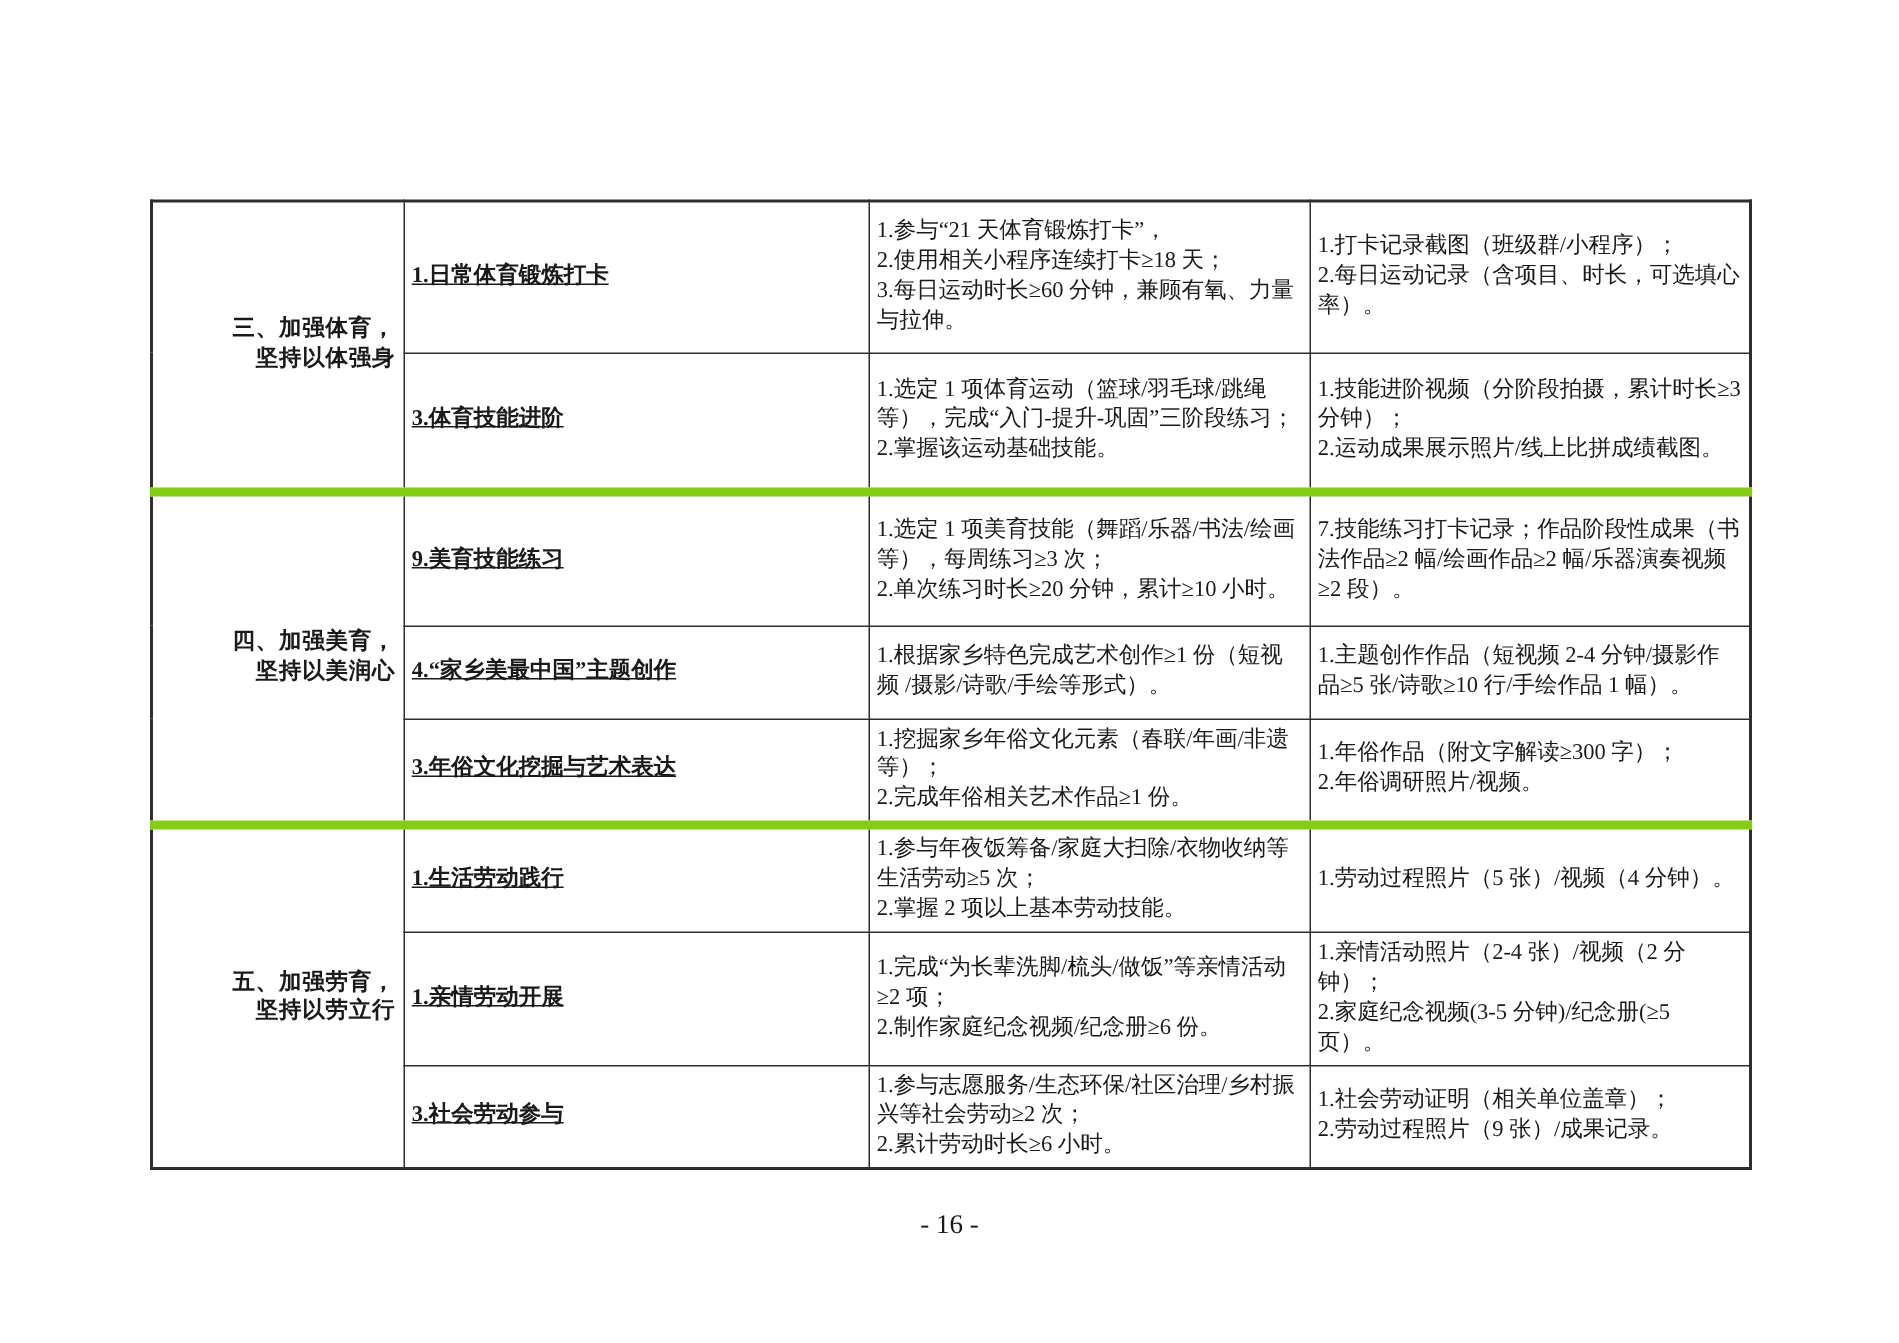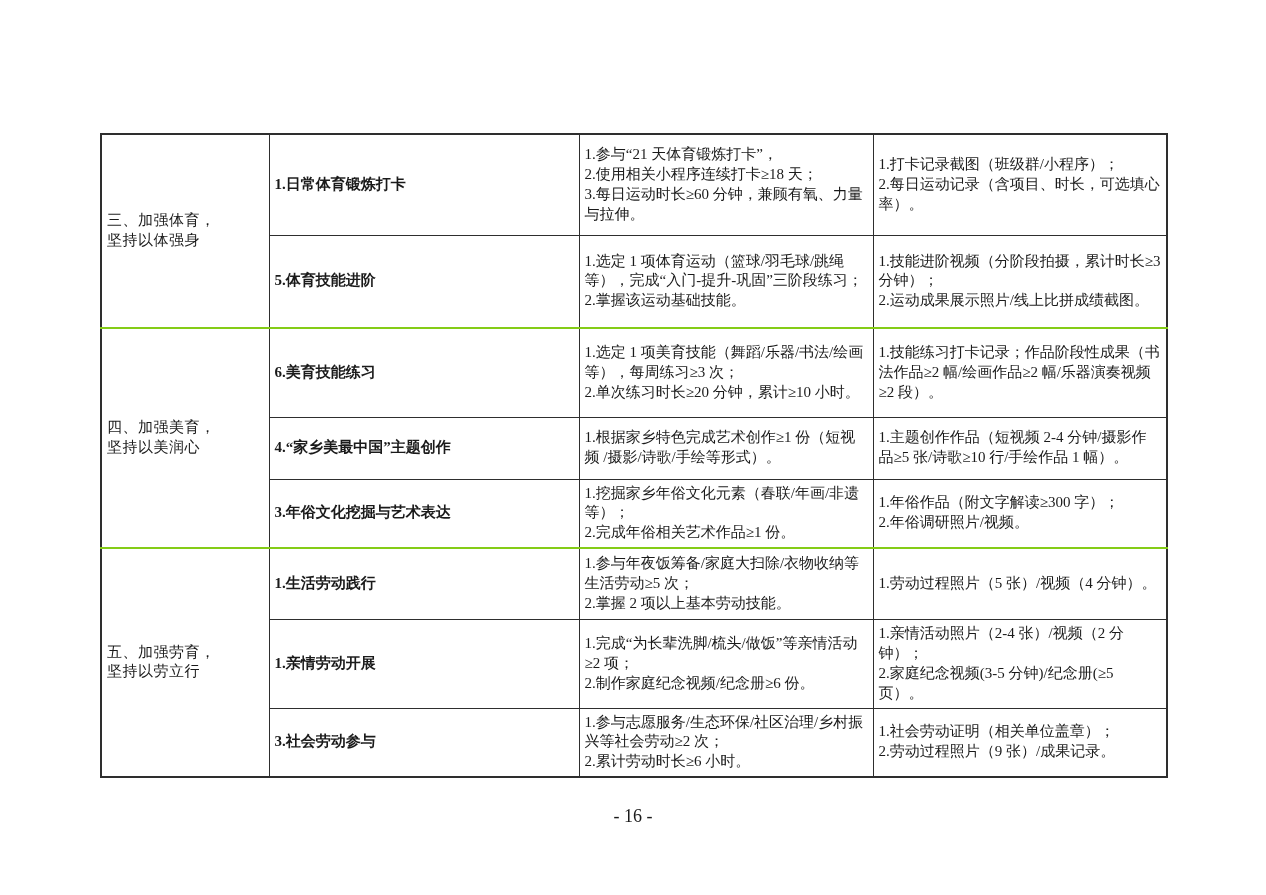--- a/index.html
+++ b/index.html
@@ -33,34 +33,35 @@
     border: 1px solid #2e2e2e;
     vertical-align: middle;
     font-size: 15px;
     line-height: 1.32;
     white-space: pre-line;
     padding: 4px 5px;
     box-sizing: border-box;
     overflow: hidden;
   }
   table.plan-table { border: 2px solid #2e2e2e; }
-  tr.section-start td { border-top: 2px solid #84cc16; }
+  tr.section-start td { border-top: 6px solid #84cc16; }
 
   td.category-cell {
-    text-align: left;
-    font-weight: normal;
+    text-align: right;
+    font-weight: bold;
     font-size: 19px;
     line-height: 1.5;
     letter-spacing: 0.5px;
   }
   td.item-cell {
     font-weight: bold;
     font-size: 15.5px;
     padding-left: 11px;
     white-space: normal;
+    text-decoration: underline;
   }
   td.req-cell, td.del-cell {
     padding-left: 6px;
     padding-right: 4px;
   }
   
   tr.r1 td { height: 101px; }
   tr.r2 td { height: 93px; }
   tr.r3 td { height: 89px; }
   tr.r4 td { height: 62px; }
@@ -97,33 +98,33 @@
         <td class="category-cell" rowspan="2">三、加强体育，
 坚持以体强身</td>
         <td class="item-cell">1.日常体育锻炼打卡</td>
         <td class="req-cell">1.参与“21 天体育锻炼打卡”，
 2.使用相关小程序连续打卡≥18 天；
 3.每日运动时长≥60 分钟，兼顾有氧、力量与拉伸。</td>
         <td class="del-cell">1.打卡记录截图（班级群/小程序）；
 2.每日运动记录（含项目、时长，可选填心率）。</td>
       </tr>
       <tr class="r2 table-row">
-        <td class="item-cell">5.体育技能进阶</td>
+        <td class="item-cell">3.体育技能进阶</td>
         <td class="req-cell">1.选定 1 项体育运动（篮球/羽毛球/跳绳等），完成“入门-提升-巩固”三阶段练习；2.掌握该运动基础技能。</td>
         <td class="del-cell">1.技能进阶视频（分阶段拍摄，累计时长≥3 分钟）；
 2.运动成果展示照片/线上比拼成绩截图。</td>
       </tr>
 
       <tr class="r3 section-start table-row">
         <td class="category-cell" rowspan="3">四、加强美育，
 坚持以美润心</td>
-        <td class="item-cell">6.美育技能练习</td>
+        <td class="item-cell">9.美育技能练习</td>
         <td class="req-cell">1.选定 1 项美育技能（舞蹈/乐器/书法/绘画等），每周练习≥3 次；
 2.单次练习时长≥20 分钟，累计≥10 小时。</td>
-        <td class="del-cell">1.技能练习打卡记录；作品阶段性成果（书法作品≥2 幅/绘画作品≥2 幅/乐器演奏视频≥2 段）。</td>
+        <td class="del-cell">7.技能练习打卡记录；作品阶段性成果（书法作品≥2 幅/绘画作品≥2 幅/乐器演奏视频≥2 段）。</td>
       </tr>
       <tr class="r4 table-row">
         <td class="item-cell">4.“家乡美最中国”主题创作</td>
         <td class="req-cell">1.根据家乡特色完成艺术创作≥1 份（短视频 /摄影/诗歌/手绘等形式）。</td>
         <td class="del-cell">1.主题创作作品（短视频 2-4 分钟/摄影作品≥5 张/诗歌≥10 行/手绘作品 1 幅）。</td>
       </tr>
       <tr class="r5 table-row">
         <td class="item-cell">3.年俗文化挖掘与艺术表达</td>
         <td class="req-cell">1.挖掘家乡年俗文化元素（春联/年画/非遗等）；
 2.完成年俗相关艺术作品≥1 份。</td>

